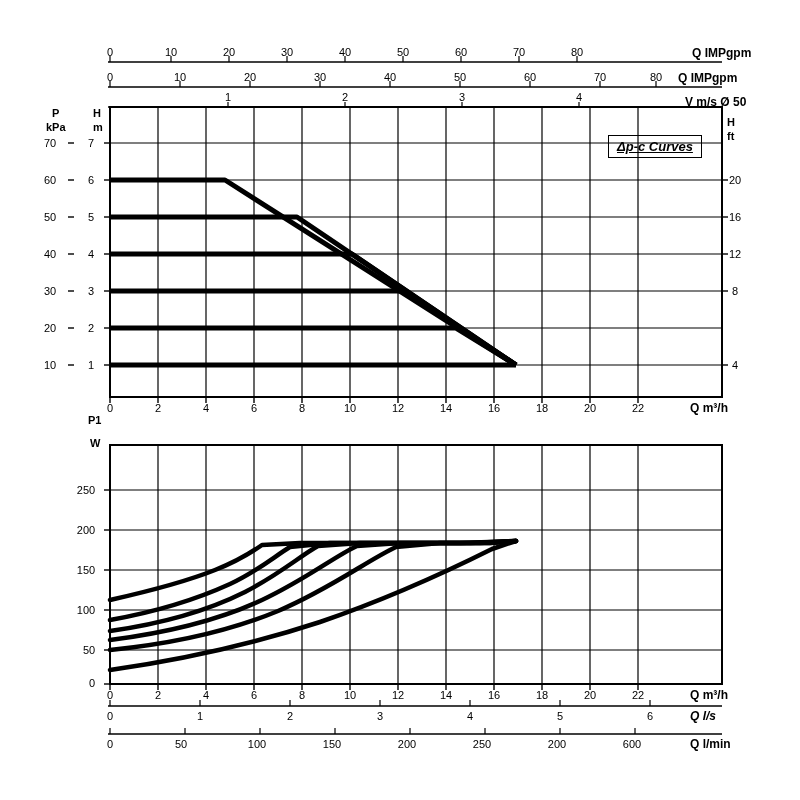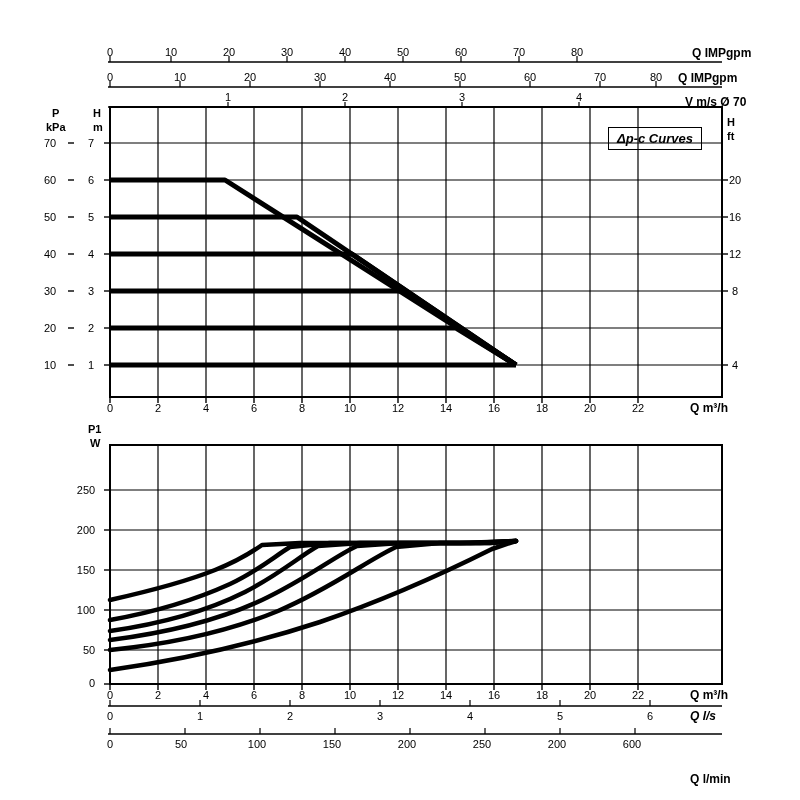--- a/index.html
+++ b/index.html
@@ -13,21 +13,21 @@
   .badge{position:absolute;border:1.5px solid #000;background:#fff;padding:3px 8px;
          font-size:13px;font-style:italic;font-weight:bold;}
 </style>
 </head>
 <body>
 
 <div id="stage">
 
   <div class="axname" style="left:692px;top:47px;">Q IMPgpm</div>
   <div class="axname" style="left:678px;top:72px;">Q IMPgpm</div>
-  <div class="axname" style="left:685px;top:96px;">V m/s Ø 70</div>
+  <div class="axname" style="left:685px;top:96px;">V m/s Ø 50</div>
 
   <div class="tick" style="left:100px;top:47px;width:20px;">0</div>
   <div class="tick" style="left:161px;top:47px;width:20px;">10</div>
   <div class="tick" style="left:219px;top:47px;width:20px;">20</div>
   <div class="tick" style="left:277px;top:47px;width:20px;">30</div>
   <div class="tick" style="left:335px;top:47px;width:20px;">40</div>
   <div class="tick" style="left:393px;top:47px;width:20px;">50</div>
   <div class="tick" style="left:451px;top:47px;width:20px;">60</div>
   <div class="tick" style="left:509px;top:47px;width:20px;">70</div>
   <div class="tick" style="left:567px;top:47px;width:20px;">80</div>
@@ -47,21 +47,21 @@
   <div class="tick" style="left:452px;top:92px;width:20px;">3</div>
   <div class="tick" style="left:569px;top:92px;width:20px;">4</div>
 
   <div class="lbl b" style="left:52px;top:108px;">P</div>
   <div class="lbl b" style="left:46px;top:122px;">kPa</div>
   <div class="lbl b" style="left:93px;top:108px;">H</div>
   <div class="lbl b" style="left:93px;top:122px;">m</div>
   <div class="lbl b" style="left:727px;top:117px;">H</div>
   <div class="lbl b" style="left:727px;top:131px;">ft</div>
 
-  <div class="badge" style="left:608px;top:127px;">Δp-c Curves</div>
+  <div class="badge" style="left:608px;top:135px;text-decoration:underline;">Δp-c Curves</div>
 
   <div class="tick" style="left:35px;top:138px;width:30px;">70</div>
   <div class="tick" style="left:35px;top:175px;width:30px;">60</div>
   <div class="tick" style="left:35px;top:212px;width:30px;">50</div>
   <div class="tick" style="left:35px;top:249px;width:30px;">40</div>
   <div class="tick" style="left:35px;top:286px;width:30px;">30</div>
   <div class="tick" style="left:35px;top:323px;width:30px;">20</div>
   <div class="tick" style="left:35px;top:360px;width:30px;">10</div>
 
   <div class="tick" style="left:82px;top:138px;width:18px;">7</div>
@@ -85,21 +85,21 @@
   <div class="tick" style="left:292px;top:403px;width:20px;">8</div>
   <div class="tick" style="left:340px;top:403px;width:20px;">10</div>
   <div class="tick" style="left:388px;top:403px;width:20px;">12</div>
   <div class="tick" style="left:436px;top:403px;width:20px;">14</div>
   <div class="tick" style="left:484px;top:403px;width:20px;">16</div>
   <div class="tick" style="left:532px;top:403px;width:20px;">18</div>
   <div class="tick" style="left:580px;top:403px;width:20px;">20</div>
   <div class="tick" style="left:628px;top:403px;width:20px;">22</div>
   <div class="axname" style="left:690px;top:402px;">Q m³/h</div>
 
-  <div class="lbl b" style="left:88px;top:424px;">P1</div>
+  <div class="lbl b" style="left:88px;top:415px;">P1</div>
   <div class="lbl b" style="left:90px;top:438px;">W</div>
 
   <div class="tick" style="left:72px;top:485px;width:28px;">250</div>
   <div class="tick" style="left:72px;top:525px;width:28px;">200</div>
   <div class="tick" style="left:72px;top:565px;width:28px;">150</div>
   <div class="tick" style="left:72px;top:605px;width:28px;">100</div>
   <div class="tick" style="left:78px;top:645px;width:22px;">50</div>
   <div class="tick" style="left:84px;top:678px;width:16px;">0</div>
 
   <div class="tick" style="left:100px;top:690px;width:20px;">0</div>
@@ -126,21 +126,21 @@
   <div class="axname" style="left:690px;top:710px;font-style:italic;">Q l/s</div>
 
   <div class="tick" style="left:100px;top:739px;width:20px;">0</div>
   <div class="tick" style="left:168px;top:739px;width:26px;">50</div>
   <div class="tick" style="left:243px;top:739px;width:28px;">100</div>
   <div class="tick" style="left:318px;top:739px;width:28px;">150</div>
   <div class="tick" style="left:393px;top:739px;width:28px;">200</div>
   <div class="tick" style="left:468px;top:739px;width:28px;">250</div>
   <div class="tick" style="left:543px;top:739px;width:28px;">200</div>
   <div class="tick" style="left:618px;top:739px;width:28px;">600</div>
-  <div class="axname" style="left:690px;top:773px;text-align:right;">Q l/min</div>
+  <div class="axname" style="left:690px;top:738px;text-align:right;">Q l/min</div>
 
   <svg width="800" height="800">
     <g stroke="#000" fill="none">
 
       <line x1="108" y1="62" x2="722" y2="62" stroke-width="1.4"></line>
       <line x1="108" y1="87" x2="722" y2="87" stroke-width="1.4"></line>
       <line x1="108" y1="107" x2="722" y2="107" stroke-width="1.4"></line>
 
       <g stroke-width="1.2">
         <line x1="110" y1="56" x2="110" y2="62"></line>

